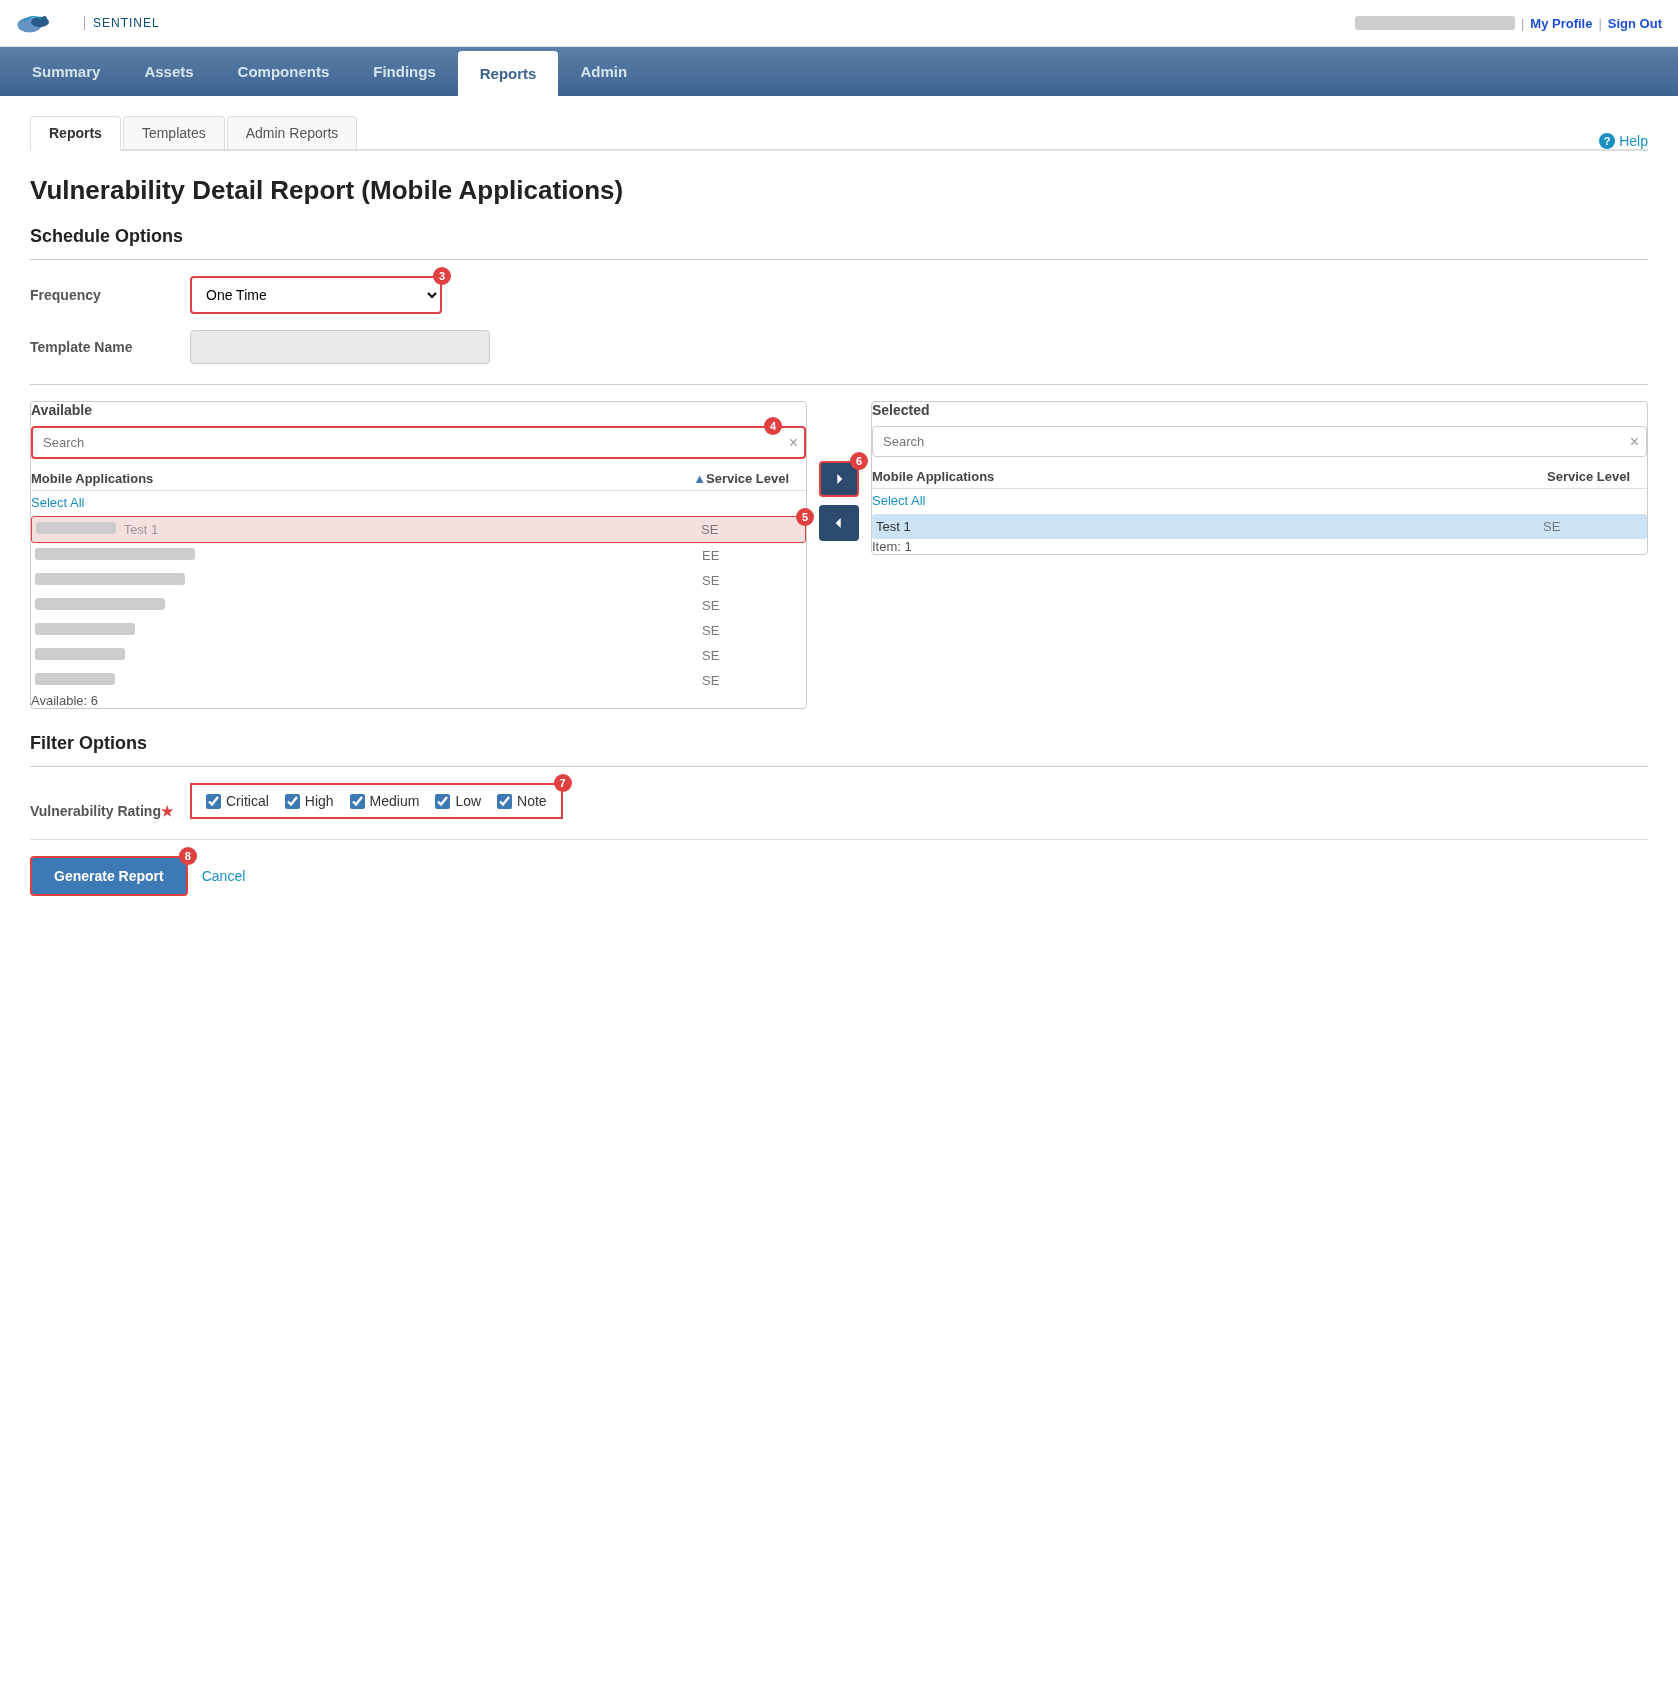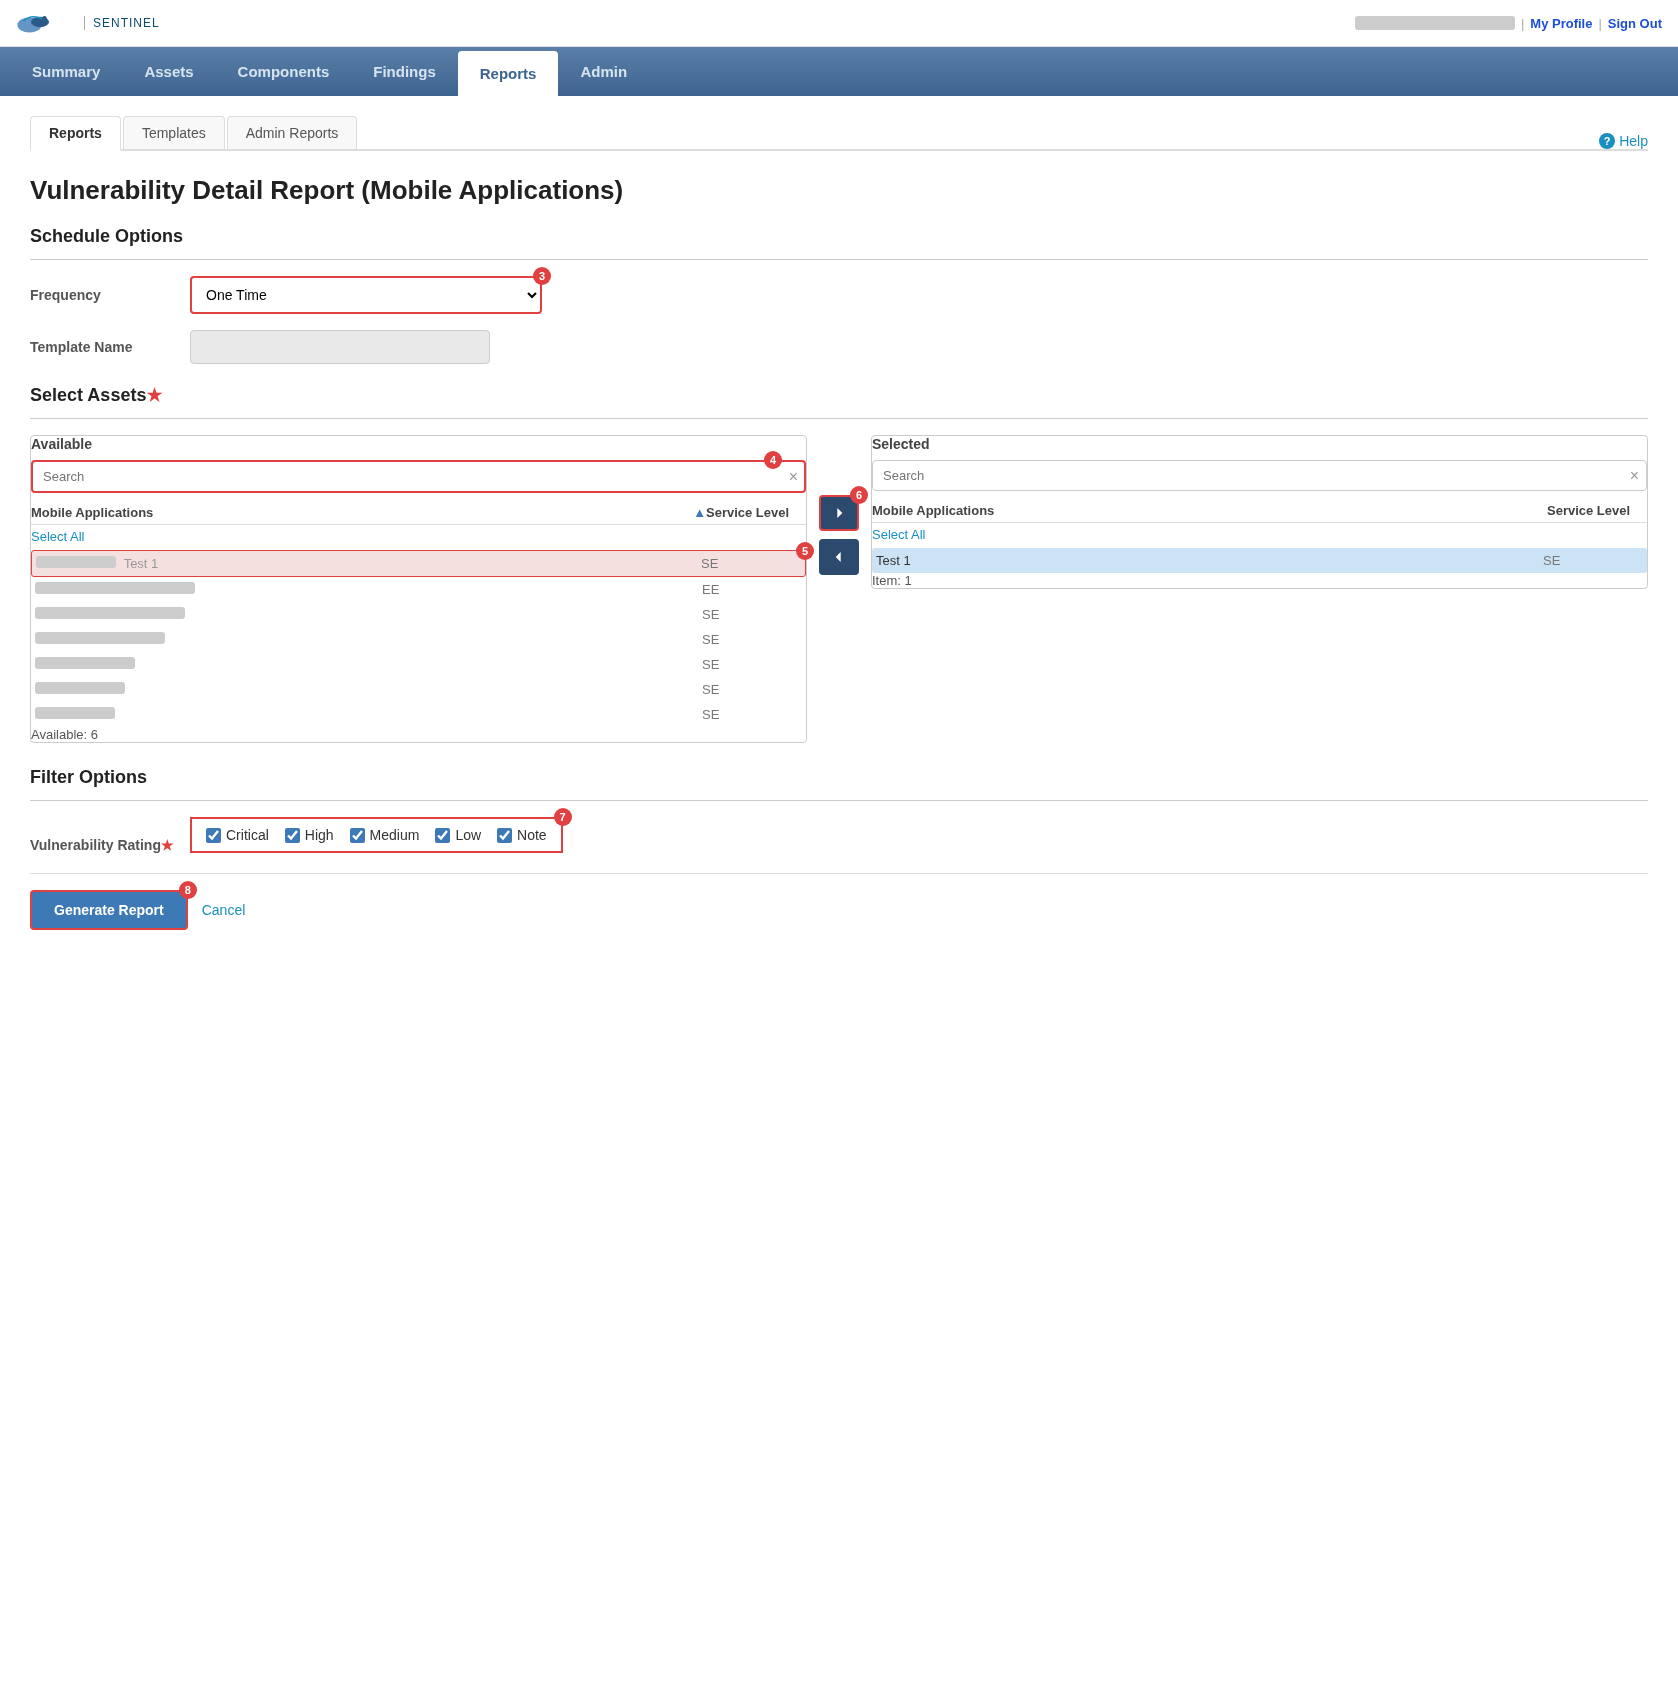--- a/index.html
+++ b/index.html
@@ -103,21 +103,21 @@
       background: #fff;
       width: 300px;
     }
     .form-control:disabled { background: #e9e9e9; }
     .frequency-select {
       border: 2px solid #e04040;
       border-radius: 4px;
       padding: 8px 10px;
       font-size: 14px;
       background: #fff;
-      width: 352px;
+      width: 252px;
       cursor: pointer;
       appearance: auto;
       position: relative;
     }
     .select-wrapper { position: relative; display: flex; align-items: center; }
     .required-star { color: #e04040; font-size: 18px; }
 
     .assets-columns { display: flex; align-items: flex-start; gap: 0; margin-top: 10px; }
     .assets-panel { flex: 1; border: 1px solid #ccc; border-radius: 4px; }
     .assets-panel-title { font-weight: bold; font-size: 14px; margin-bottom: 8px; color: #444; }
@@ -305,23 +305,20 @@
       <span class="step-indicator" style="top:-9px;right:-9px;">3</span>
     </div>
   </div>
 
   <div class="form-row">
     <label class="form-label">Template Name</label>
     <input type="text" class="form-control" disabled="" style="">
   </div>
 
   <div style="margin-top:20px;">
-    <h2 class="section-title">
-      <span>Select Assets</span><span class="required-star">★</span>
-    </h2>
     <hr class="section-divider">
 
     <div class="assets-columns">
 
       <div class="assets-panel">
         <div class="assets-panel-title">Available</div>
         <div class="search-box-wrapper" style="position:relative;">
           <input type="text" class="search-input" placeholder="Search" style="">
           <span class="search-clear">×</span>
           <span class="step-indicator" style="top:-9px;right:24px;">4</span>

